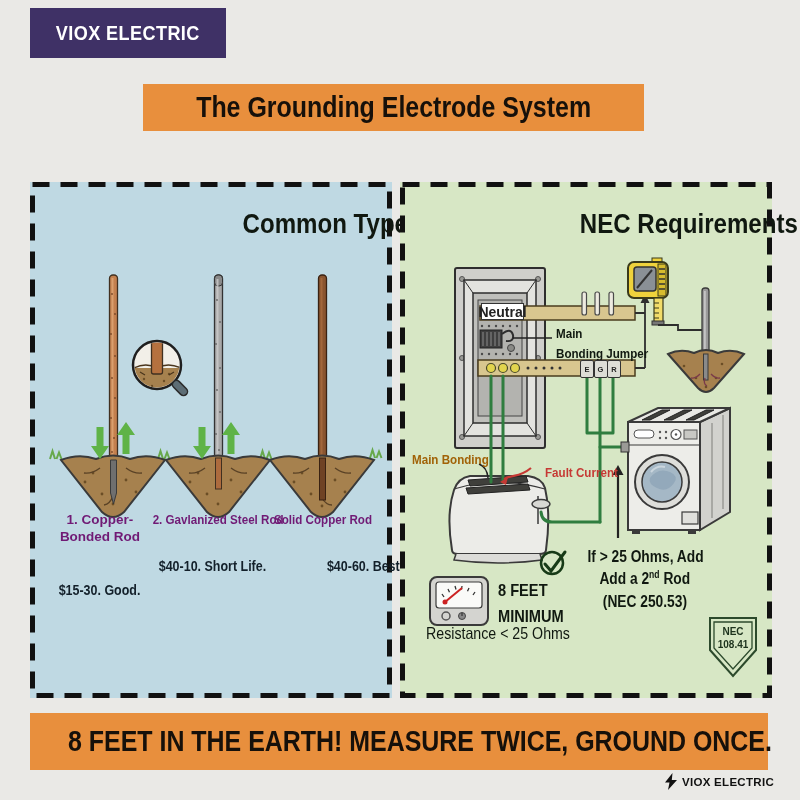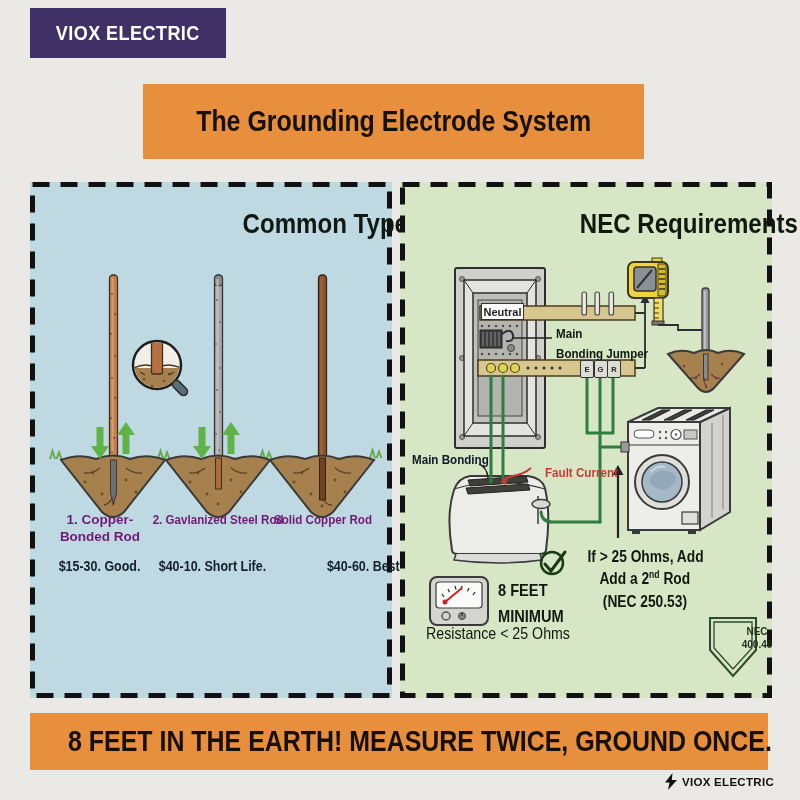--- a/index.html
+++ b/index.html
@@ -3,37 +3,37 @@
 <meta charset="utf-8">
 <style>
   html,body{margin:0;padding:0;}
   body{width:800px;height:800px;background:#EAE9E6;font-family:"Liberation Sans",sans-serif;}
   .stage{position:relative;width:800px;height:800px;overflow:hidden;background:#EAE9E6;}
   .abs{position:absolute;}
   .cond{transform:scaleX(.86);transform-origin:center center;display:inline-block;white-space:nowrap;}
   .condL{transform:scaleX(.86);transform-origin:left center;display:inline-block;white-space:nowrap;}
   .center{display:flex;align-items:center;justify-content:center;}
   .logo-box{left:30px;top:8px;width:196px;height:50px;background:#3F3166;color:#fff;font-size:21px;font-weight:700;letter-spacing:.5px;}
-  .title-box{left:143px;top:84px;width:501px;height:75px;background:#E88F3D;color:#16100a;font-size:29px;font-weight:700;}
+  .title-box{left:143px;top:84px;width:501px;height:47px;background:#E88F3D;color:#16100a;font-size:29px;font-weight:700;}
   .panel{top:182px;height:516px;}
   .panel-left{left:30px;width:362px;background:#BFD9E3;}
   .panel-right{left:400px;width:372px;background:#D7E7C5;}
   .panel-title{left:0;top:26px;width:100%;text-align:right;font-size:28px;font-weight:700;color:#101810;padding-left:44px;}
   .rod-name{top:330px;text-align:center;font-size:13.5px;font-weight:700;line-height:1.25;color:#701a75;}
   .rod-note{top:376px;text-align:center;font-size:14.5px;font-weight:700;color:#13202a;}
-  .neutral-tag{left:81px;top:121px;width:41px;height:15px;background:#fff;border:1.2px solid #333;font-size:11px;font-weight:700;color:#222;}
+  .neutral-tag{left:81px;top:121px;width:41px;height:15px;background:#fff;border:1.2px solid #333;font-size:14px;font-weight:700;color:#222;}
   .jumper-lbl{left:156px;top:142px;font-size:13.5px;font-weight:700;line-height:1.45;color:#101810;}
   .egr{top:178px;width:12px;height:16px;background:#DDDDD6;border:1.6px solid #333;border-radius:2px;font-size:7.5px;font-weight:700;color:#222;}
-  .mb-lbl{left:12px;top:270px;font-size:13.5px;font-weight:700;color:#0f172a;}
+  .mb-lbl{left:12px;top:270px;font-size:13.5px;font-weight:700;color:#a16207;}
   .fc-lbl{left:127px;top:283px;font-size:13.5px;font-weight:700;color:#C63934;margin-left:18px;}
   .rule-blk{left:158px;top:364px;width:174px;text-align:center;font-size:16px;font-weight:700;line-height:1.4;color:#101810;}
   .rule-blk sup{font-size:10px;}
   .depth-blk{left:98px;top:396px;font-size:17px;font-weight:700;line-height:1.5;color:#101810;}
   .res-lbl{left:26px;top:442px;font-size:16.5px;font-weight:400;color:#101810;}
-  .badge-txt{left:310px;top:444px;width:46px;text-align:center;font-size:10px;font-weight:700;line-height:1.25;color:#1d331d;padding-left:24px;}
+  .badge-txt{left:310px;top:444px;width:46px;text-align:center;font-size:10px;font-weight:700;line-height:1.25;color:#1d331d;}
   .banner{left:30px;top:713px;width:726px;height:57px;background:#E88F3D;color:#16100a;font-size:29px;font-weight:700;display:flex;align-items:center;padding-left:12px;}
   .banner .condL{margin-left:26px;}
   .footer-brand{right:26px;top:773px;display:flex;align-items:center;gap:5px;font-size:11.5px;font-weight:700;color:#111;letter-spacing:.3px;}
   svg{display:block;}
 </style>
 </head>
 <body>
 
 <div class="stage">
 
@@ -155,21 +155,21 @@
         <rect x="146" y="197" width="8" height="18" rx="4" fill="#5d6d75" stroke="#2b2b2b" stroke-width="1.5" transform="rotate(-45 150 206)"></rect>
       </g>
     </svg>
 
     <div class="abs panel-title"><span class="cond">Common Types</span></div>
 
     <div class="abs rod-name" style="left:18px;width:104px;">1. Copper-Bonded Rod</div>
     <div class="abs rod-name" style="left:110px;width:156px;"><span class="cond">2. Gavlanized Steel Rod</span></div>
     <div class="abs rod-name" style="left:228px;width:130px;"><span class="cond">Solid Copper Rod</span></div>
 
-    <div class="abs rod-note" style="left:18px;width:104px;"><span class="cond">$15-30. Good.</span></div>
+    <div class="abs rod-note" style="left:18px;width:104px;margin-top:24px;"><span class="cond">$15-30. Good.</span></div>
     <div class="abs rod-note" style="left:104px;width:156px;"><span class="cond">$40-10. Short Life.</span></div>
     <div class="abs rod-note" style="left:228px;width:130px;padding-left:40px;"><span class="cond">$40-60. Best</span></div>
   </div>
 
   <div class="abs panel panel-right">
     <svg width="372" height="516" viewBox="0 0 372 516">
 
       <rect x="2.5" y="2.5" width="367" height="511" fill="none" stroke="#111" stroke-width="5" stroke-dasharray="17 11"></rect>
 
       <g>
@@ -369,21 +369,21 @@
 
     <div class="abs depth-blk">
       <span class="condL">8 FEET</span><br>
       <span class="condL">MINIMUM</span>
     </div>
 
     <div class="abs res-lbl"><span class="condL">Resistance &lt; 25 Ohms</span></div>
 
     <div class="abs badge-txt">
       <span>NEC</span><br>
-      <span>400.49</span>
+      <span>108.41</span>
     </div>
   </div>
 
   <div class="abs banner">
     <span class="condL">8 FEET IN THE EARTH! MEASURE TWICE, GROUND ONCE.</span>
   </div>
 
   <div class="abs footer-brand">
     <svg width="12" height="17" viewBox="0 0 12 17">
       <polygon points="7.5,0 0,9.5 4.5,9.5 3,17 12,7 6.8,7" fill="#111"></polygon>

